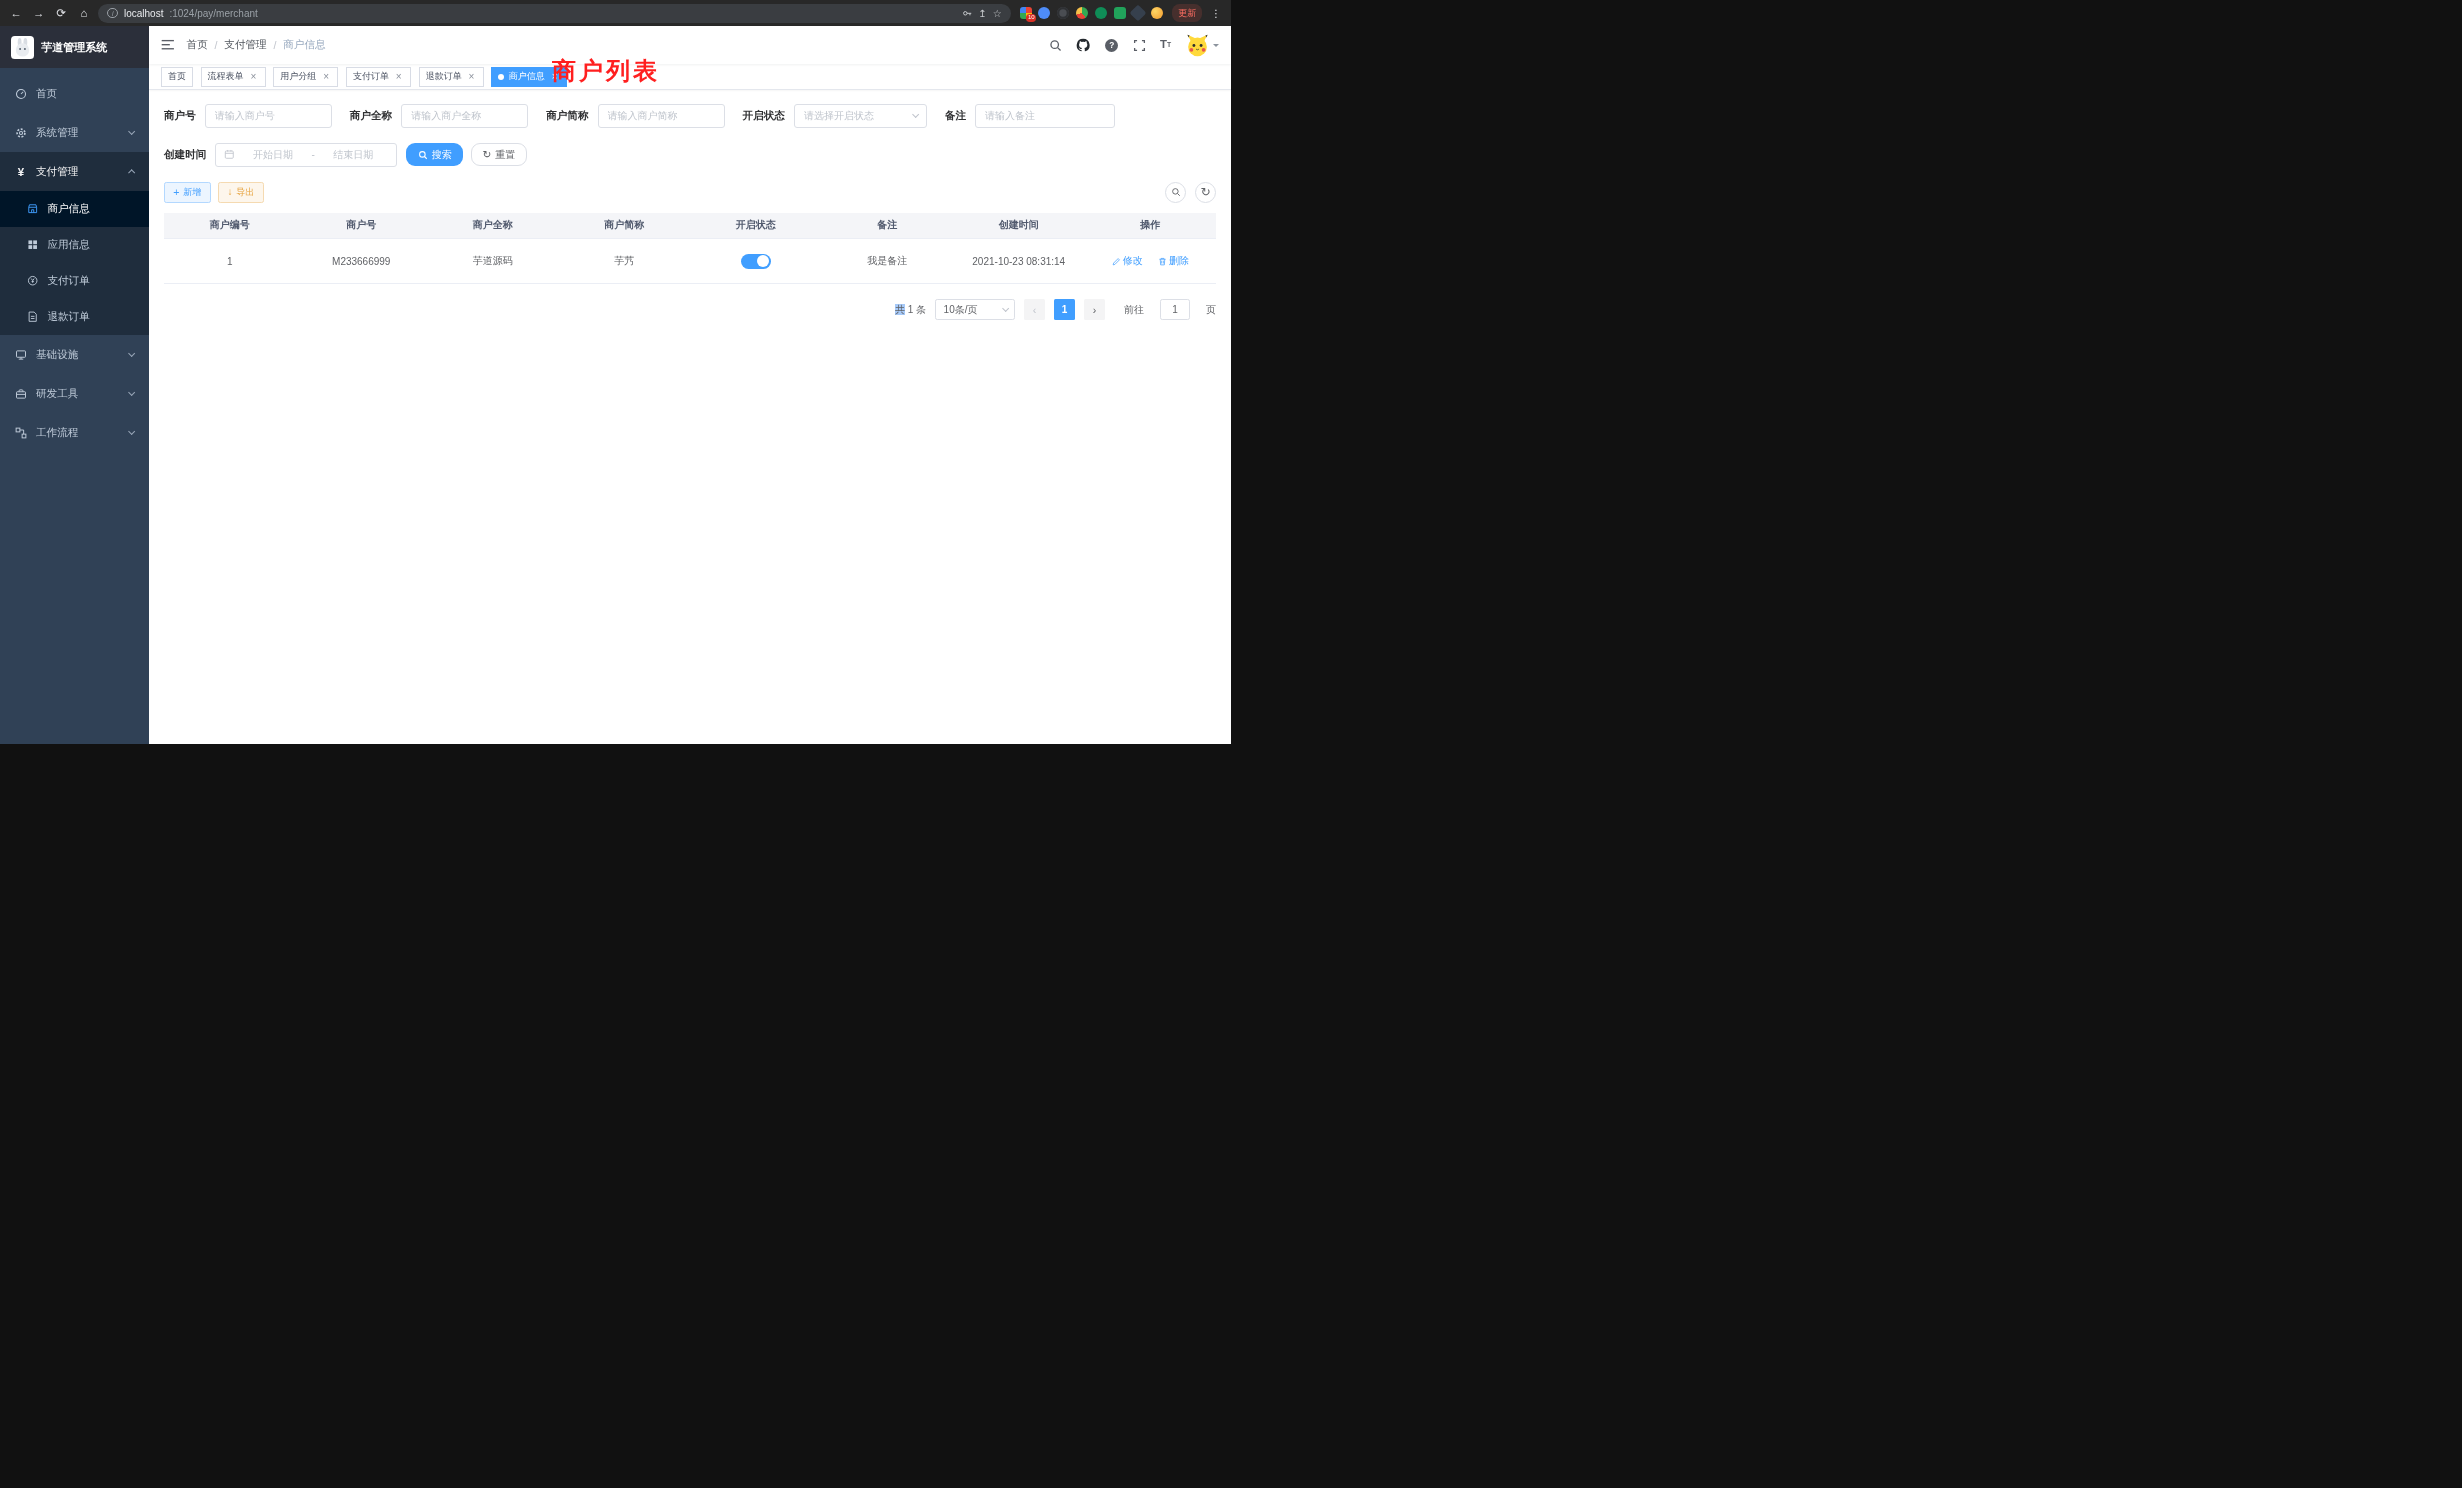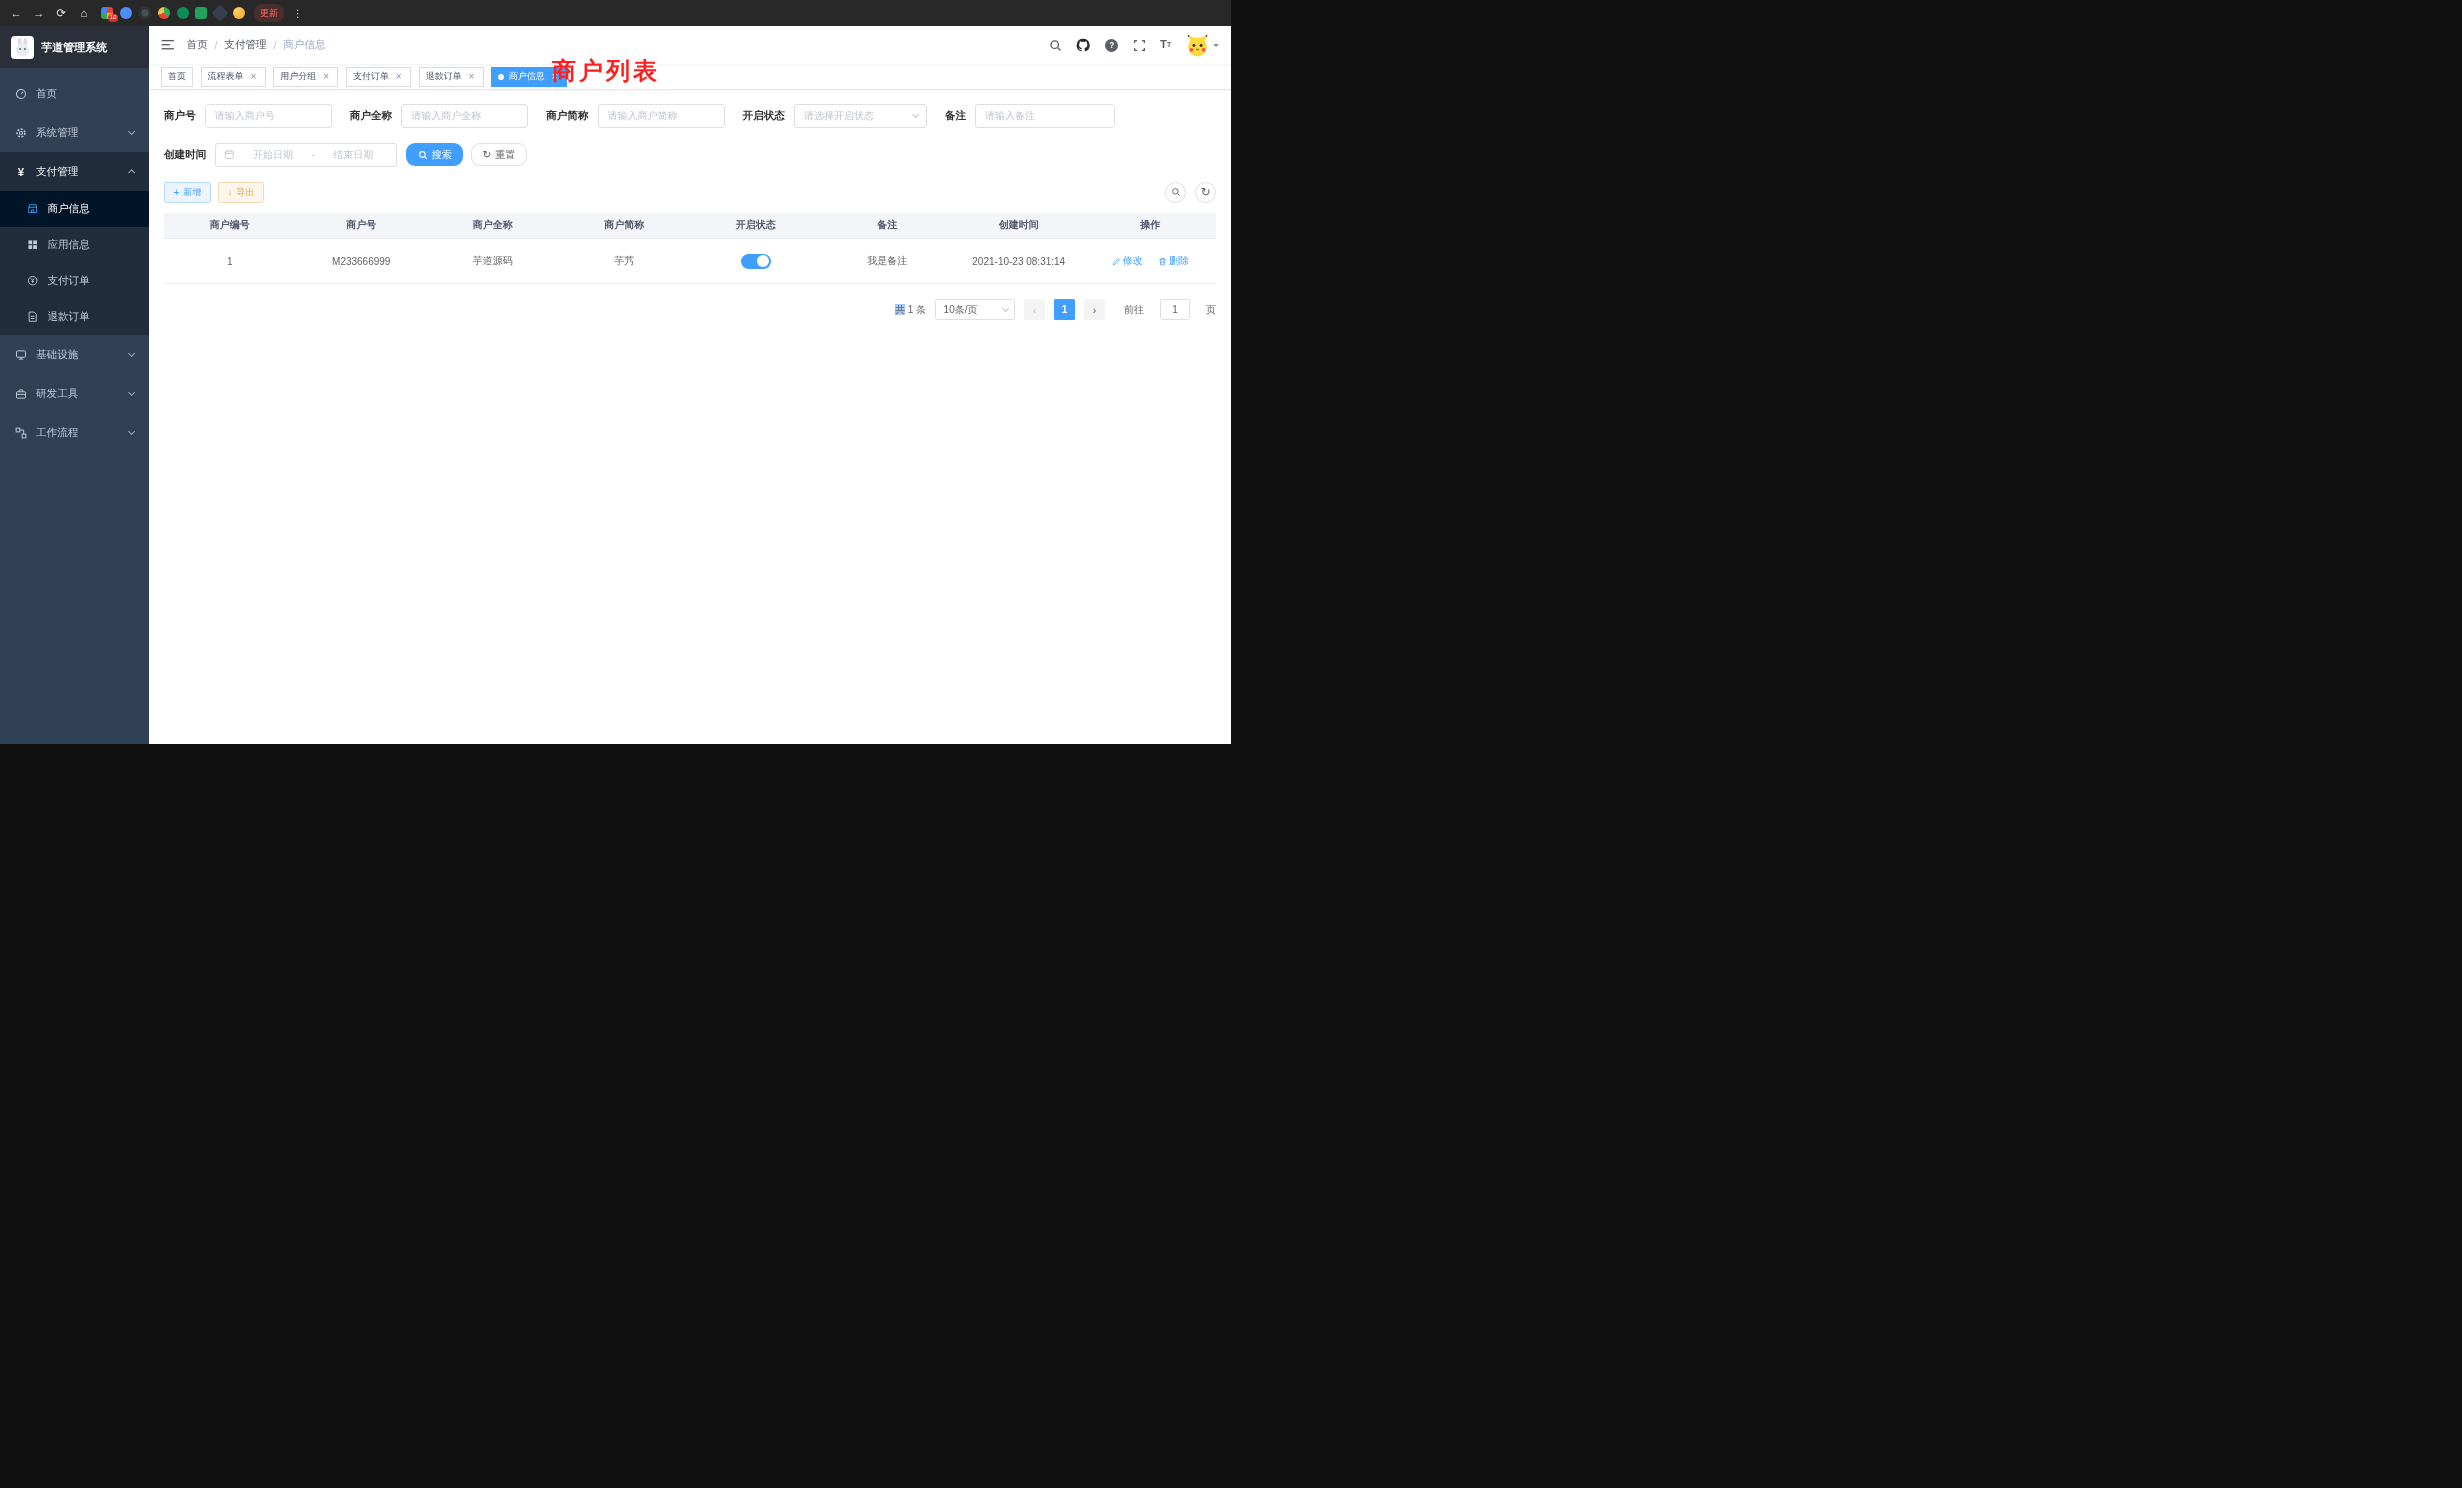--- a/index.html
+++ b/index.html
@@ -115,20 +115,35 @@
 </head>
 <body>
 
 <div class="screen">
 
   <div class="browser">
     <span class="b-ic">←</span>
     <span class="b-ic">→</span>
     <span class="b-ic">⟳</span>
     <span class="b-ic">⌂</span>
+    <div class="url-pill">
+      <span class="info-circle">i</span>
+      <span class="url-host">localhost</span>
+      <span class="url-rest">:1024/pay/merchant</span>
+      <span class="pill-spacer"></span>
+      <span class="pill-ic">
+        <svg width="10.6" height="10.6" viewBox="0 0 16 16" fill="none" stroke="currentColor" stroke-width="1.5">
+            <circle cx="5" cy="8" r="2.6"></circle>
+            <line x1="7.6" y1="8" x2="14" y2="8"></line>
+            <line x1="12" y1="8" x2="12" y2="11"></line>
+          </svg>
+      </span>
+      <span class="pill-ic">↥</span>
+      <span class="pill-ic">☆</span>
+    </div>
     <div class="ext-group">
       <span class="ext sq" style="background:conic-gradient(#ea4335 0 25%, #fbbc04 0 50%, #34a853 0 75%, #4285f4 0);">
         <span class="ext-badge">10</span>
       </span>
       <span class="ext" style="background:#4e8cf9;"></span>
       <span class="ext" style="background:#4a4d52; box-shadow:inset 0 0 0 2.3px #2e3033;"></span>
       <span class="ext" style="background:conic-gradient(#34a853 0 40%, #ea4335 0 70%, #f7c04a 0);"></span>
       <span class="ext" style="background:#0f8d57;"></span>
       <span class="ext sq" style="background:#21a35b;"></span>
       <span class="ext" style="background:#36404d; border-radius:2.3px; transform:rotate(45deg);"></span>

